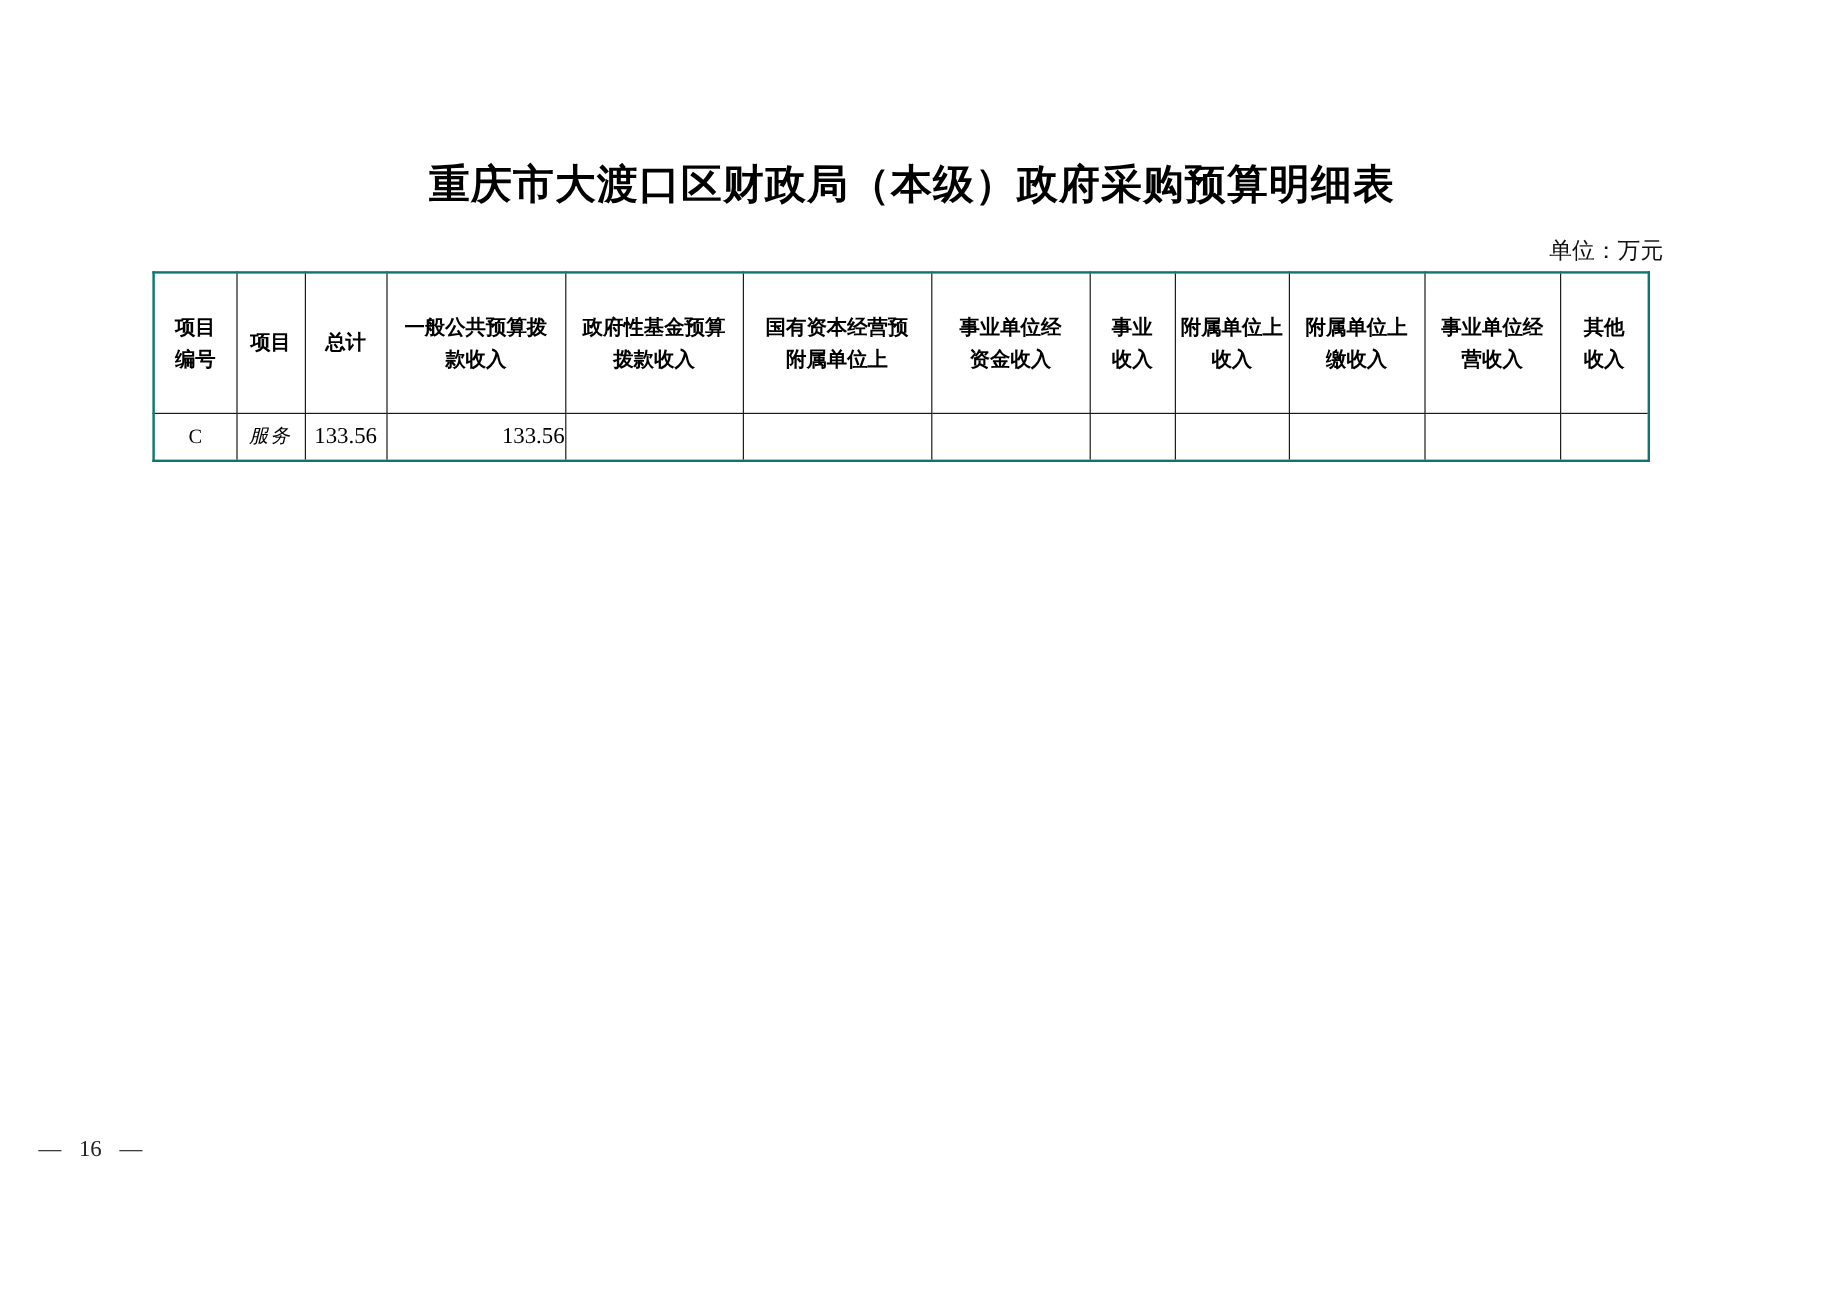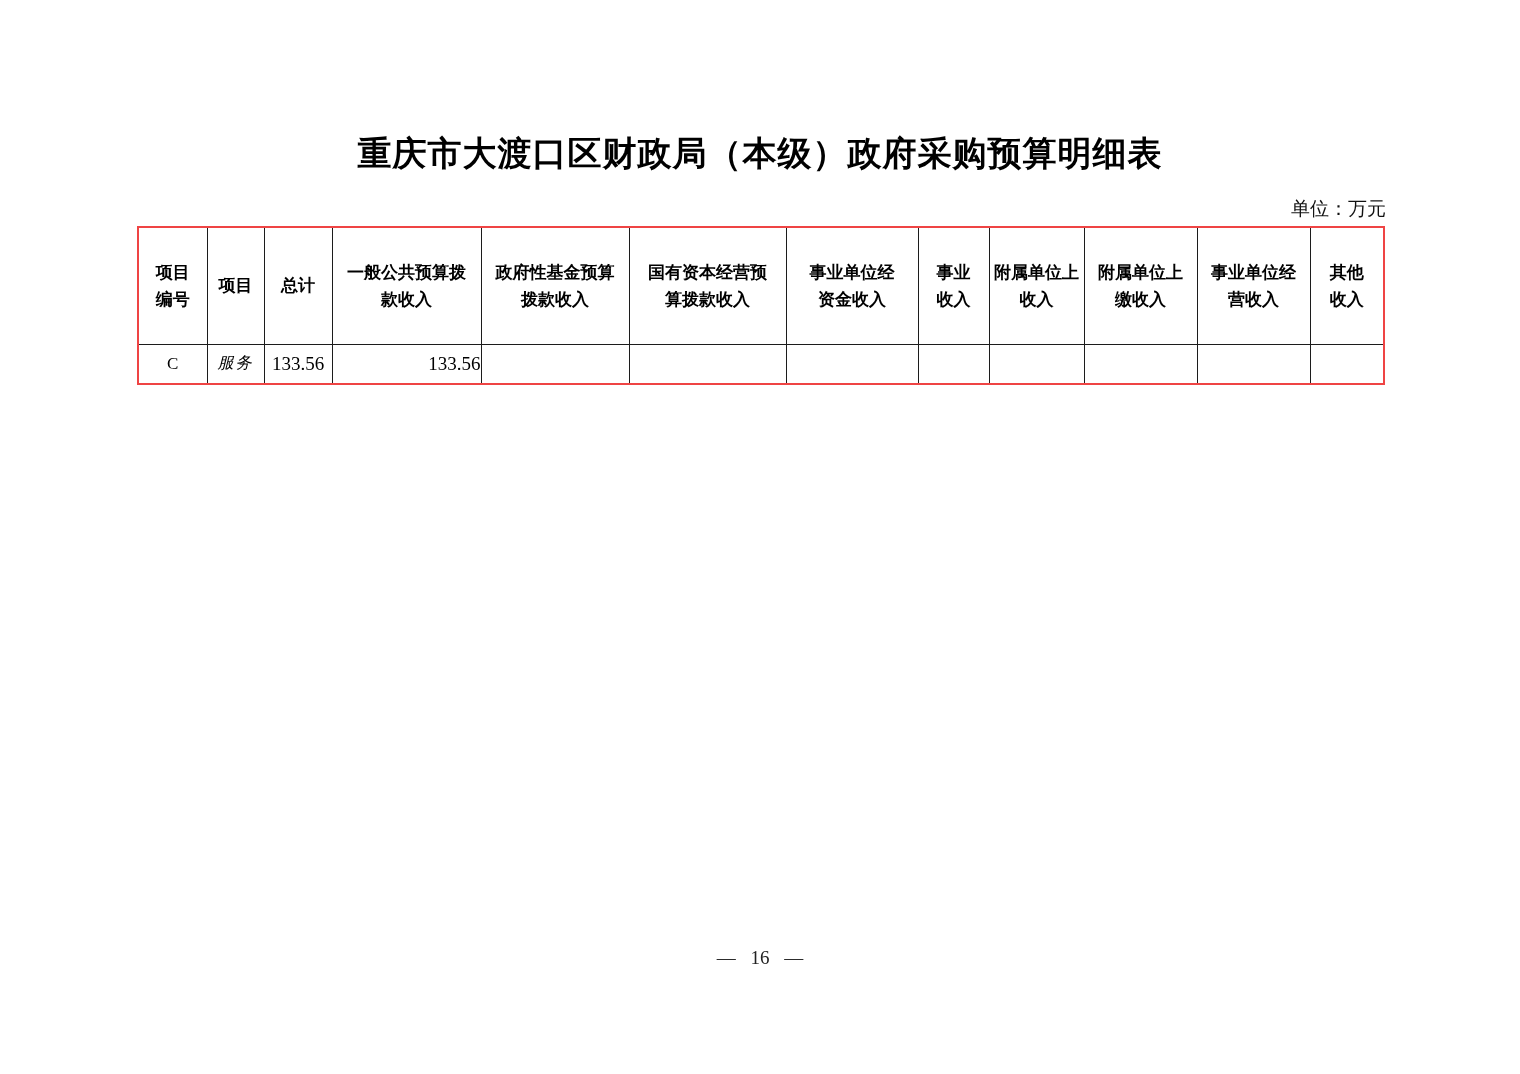--- a/index.html
+++ b/index.html
@@ -25,25 +25,25 @@
   .unit-note {
     position: absolute;
     top: 196px;
     right: 134px;
     font-size: 19px;
     font-family: Liberation Mono, monospace;
     color: #111111;
   }
   table.budget {
     position: absolute;
-    left: 137px; top: 226px;
+    left: 127px; top: 226px;
     width: 1246px;
     border-collapse: collapse;
     table-layout: fixed;
-    border: 2px solid #ef4444;
+    border: 2px solid #0f766e;
   }
   table.budget th, table.budget td {
     border: 1px solid #1c1c1c;
     padding: 0;
     vertical-align: middle;
     overflow: hidden;
   }
   table.budget thead tr { height: 117px; }
   table.budget th {
     font-family: "Liberation Sans", sans-serif;
@@ -78,25 +78,25 @@
     font-family: "Liberation Serif", serif;
     font-size: 16px;
     text-align: center;
     letter-spacing: 2px;
     font-style: italic;
   }
   .page-number {
     position: absolute;
     top: 947px; left: 0;
     width: 1520px;
-    text-align: center;
     font-family: "Liberation Serif", serif;
     font-size: 19px;
     word-spacing: 10px;
     color: #222222;
+    padding-left: 32px;
   }
 </style>
 </head>
 <body>
 
 <div>
 
   <h1 class="doc-title">重庆市大渡口区财政局（本级）政府采购预算明细表</h1>
 
   <div class="unit-note">单位：万元</div>
@@ -120,21 +120,21 @@
       <tr>
         <th>项目
 编号</th>
         <th>项目</th>
         <th>总计</th>
         <th>一般公共预算拨
 款收入</th>
         <th>政府性基金预算
 拨款收入</th>
         <th>国有资本经营预
-算拨款收入</th>
+附属单位上</th>
         <th>事业单位经
 资金收入</th>
         <th>事业
 收入</th>
         <th>附属单位上
 收入</th>
         <th>附属单位上
 缴收入</th>
         <th>事业单位经
 营收入</th>

